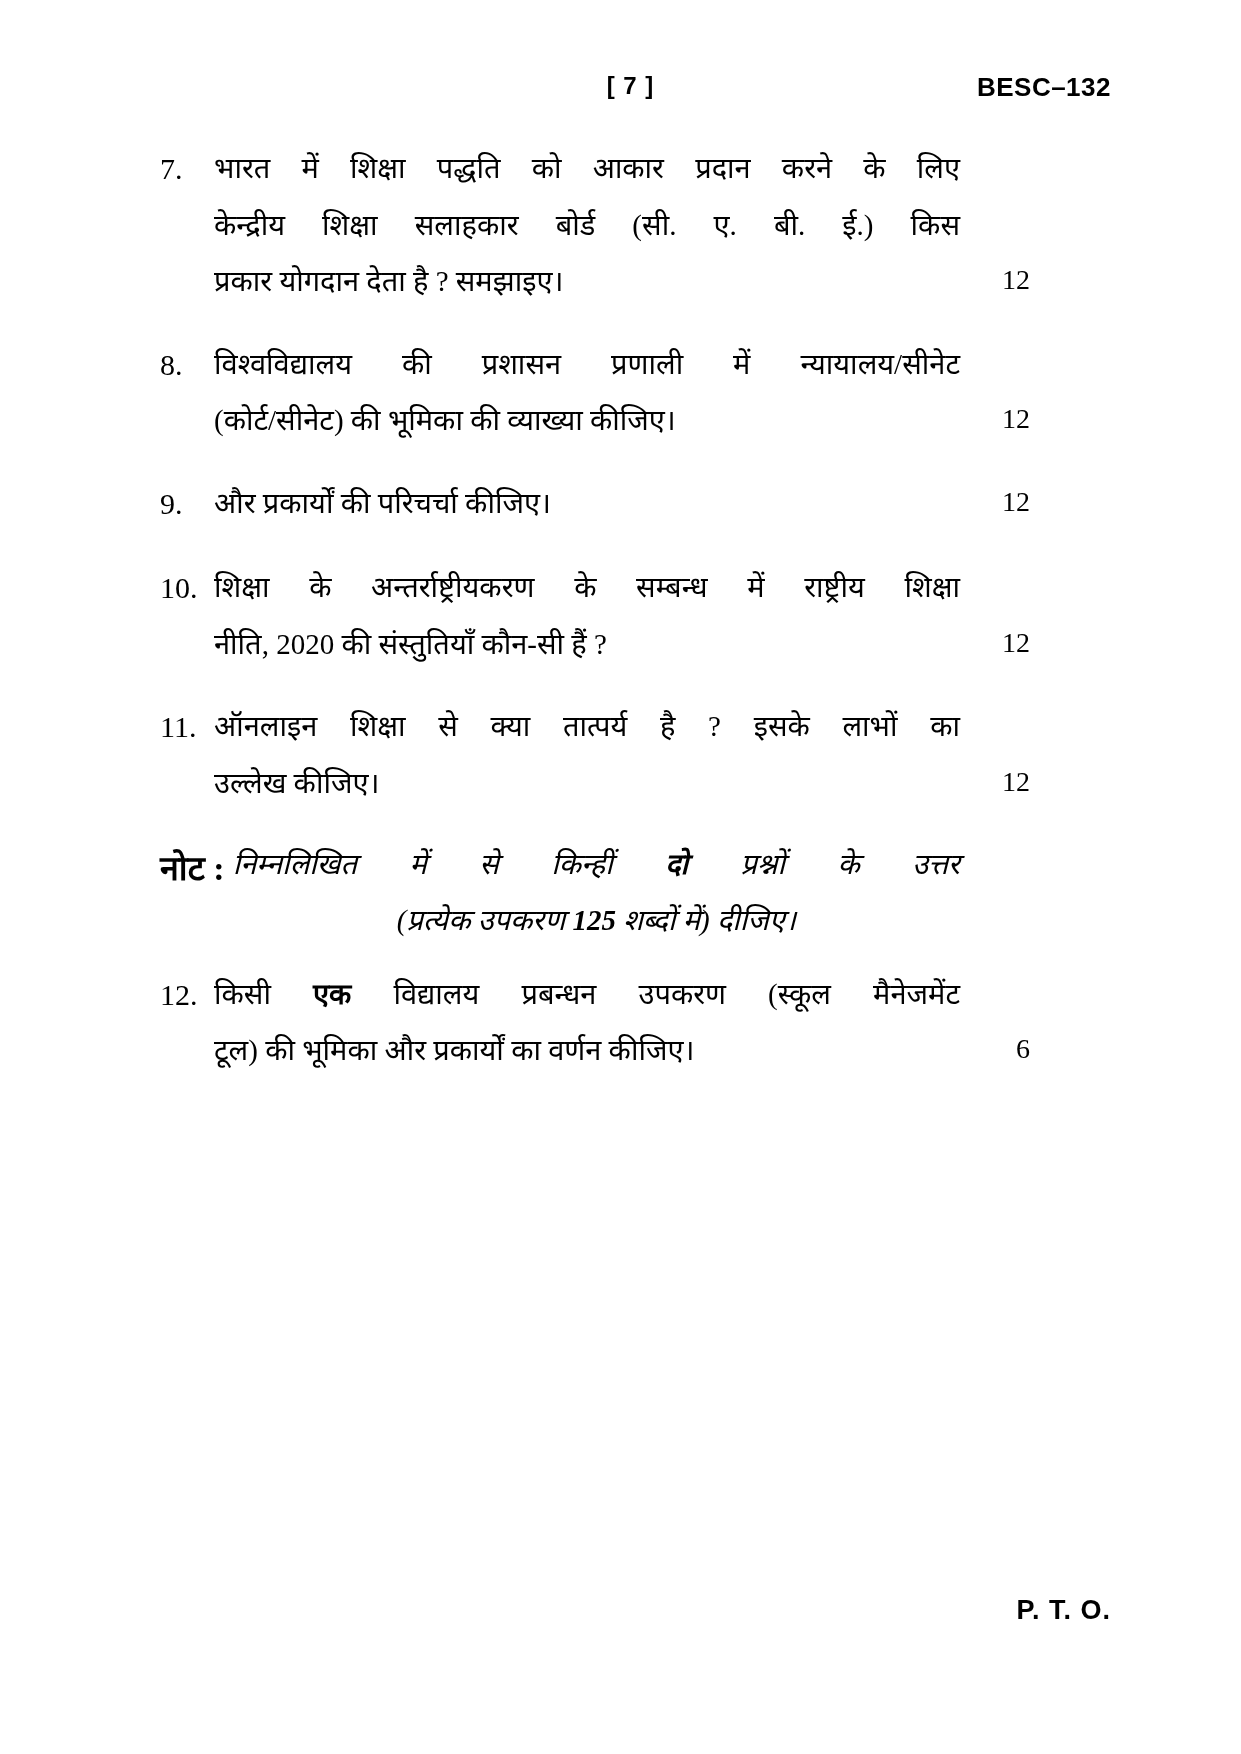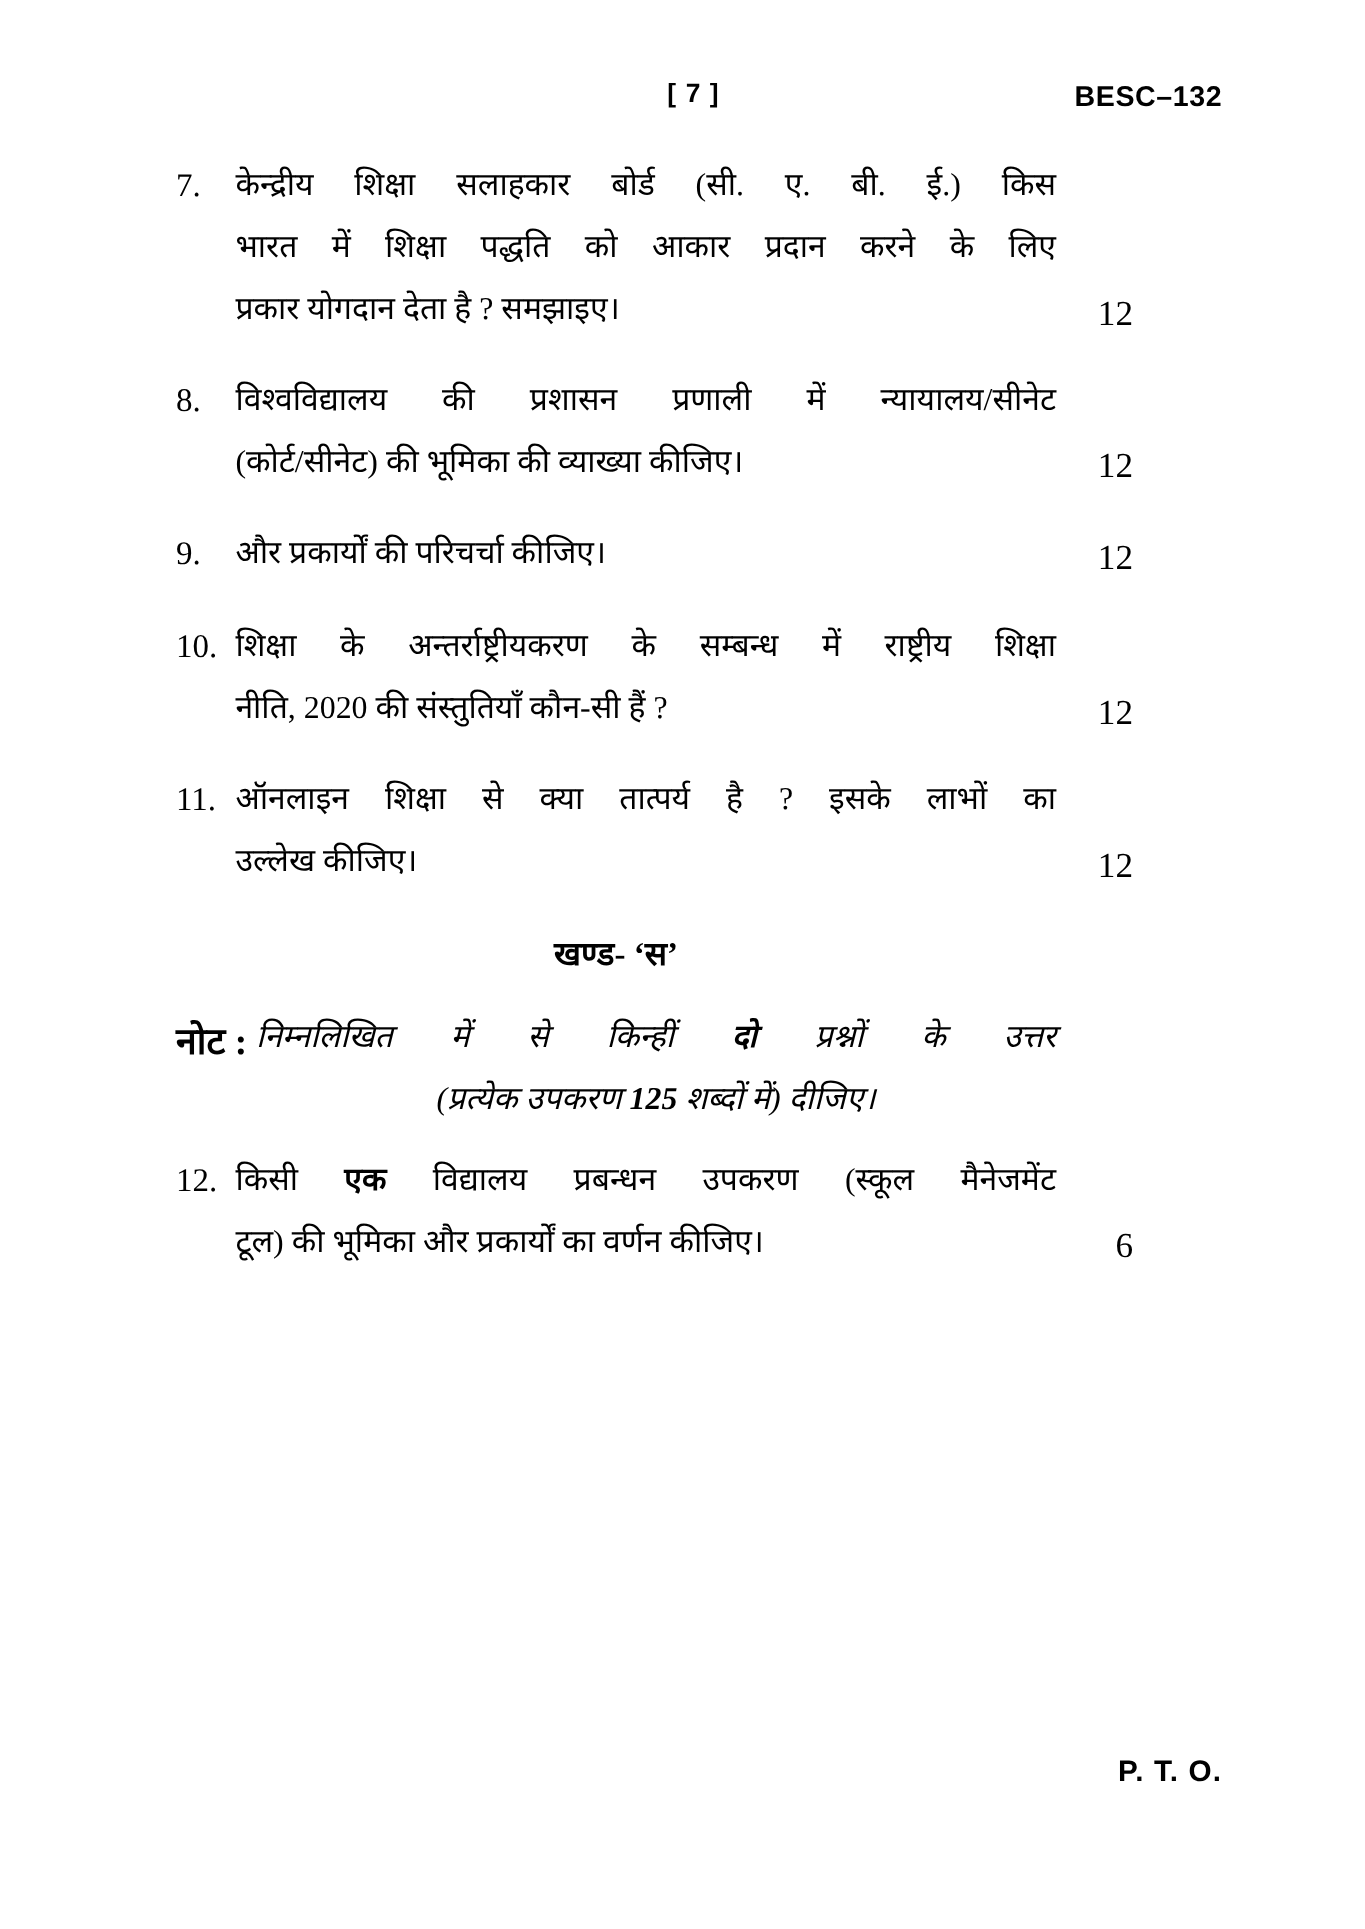--- a/index.html
+++ b/index.html
@@ -82,21 +82,21 @@
     text-align-last: justify;
     word-spacing: 1px;
   }
   .qline.last {
     text-align: left;
     text-align-last: left;
   }
   .marks {
     position: absolute;
     right: -70px;
-    font-size: 32px;
+    font-size: 28px;
     font-family: "Liberation Serif", "DejaVu Serif", serif;
   }
 
   
   .section-heading {
     text-align: center;
     font-size: 30px;
     font-weight: bold;
     margin: 34px 0 30px 0;
     font-family: "Liberation Serif", "DejaVu Serif", serif;
@@ -156,22 +156,22 @@
   <div class="header">
     <div class="page-num">[ 7 ]</div>
     <div class="paper-code">BESC–132</div>
   </div>
 
   <div class="content">
 
     <div class="qitem">
       <div class="qnum">7.</div>
       <div class="qbody">
+        <div class="qline justify">भारत में शिक्षा पद्धति को आकार प्रदान करने के लिए</div>
         <div class="qline justify">केन्द्रीय शिक्षा सलाहकार बोर्ड (सी. ए. बी. ई.) किस</div>
-        <div class="qline justify">भारत में शिक्षा पद्धति को आकार प्रदान करने के लिए</div>
         <div class="qline last">
           <span>प्रकार योगदान देता है ? समझाइए।</span>
           <span class="marks">12</span>
         </div>
       </div>
     </div>
 
     <div class="qitem">
       <div class="qnum">8.</div>
       <div class="qbody">
@@ -208,21 +208,20 @@
       <div class="qnum">11.</div>
       <div class="qbody">
         <div class="qline justify">ऑनलाइन शिक्षा से क्या तात्पर्य है ? इसके लाभों का</div>
         <div class="qline last">
           <span>उल्लेख कीजिए।</span>
           <span class="marks">12</span>
         </div>
       </div>
     </div>
 
-    <div class="section-heading">खण्ड- ‘स’</div>
 
     <div class="note">
       <div class="note-label">नोट :</div>
       <div class="note-body">
         <div class="note-line justify"><span>निम्नलिखित में से किन्हीं </span><b>दो</b><span> प्रश्नों के उत्तर</span></div>
         <div class="note-line center-ish"><span>(प्रत्येक उपकरण </span><b>125</b><span> शब्दों में) दीजिए।</span></div>
       </div>
     </div>
 
     <div class="qitem">

